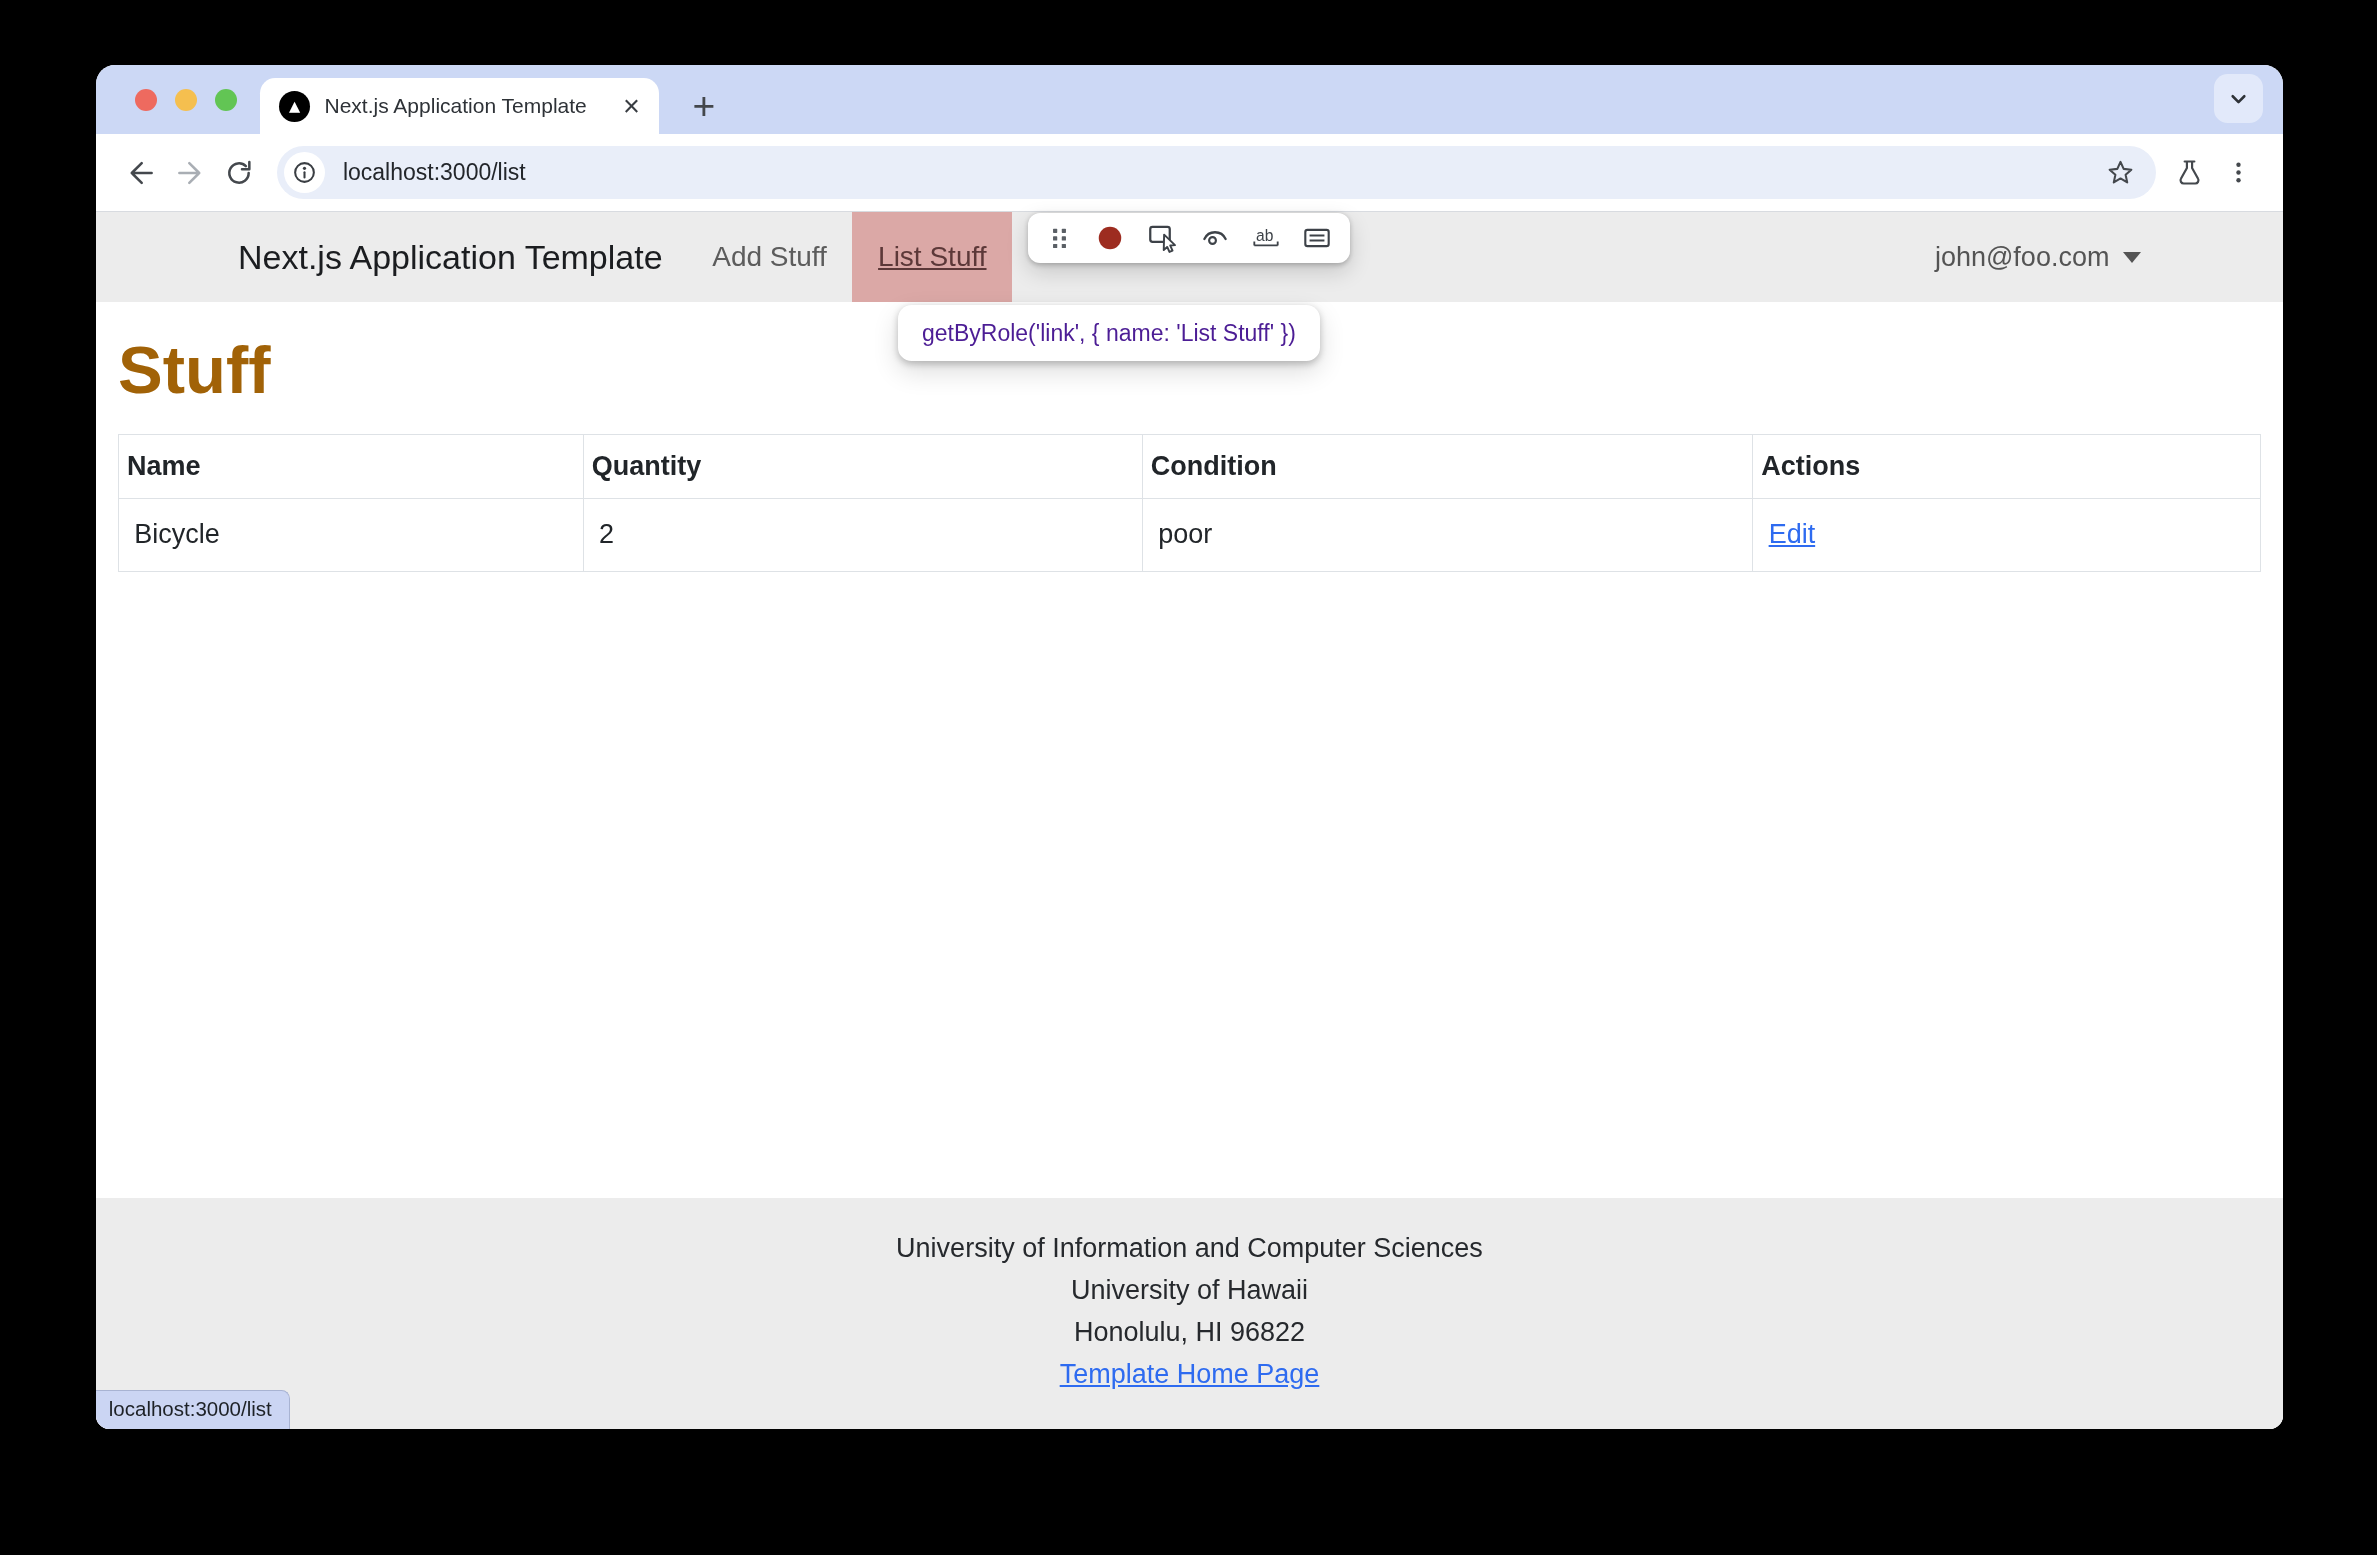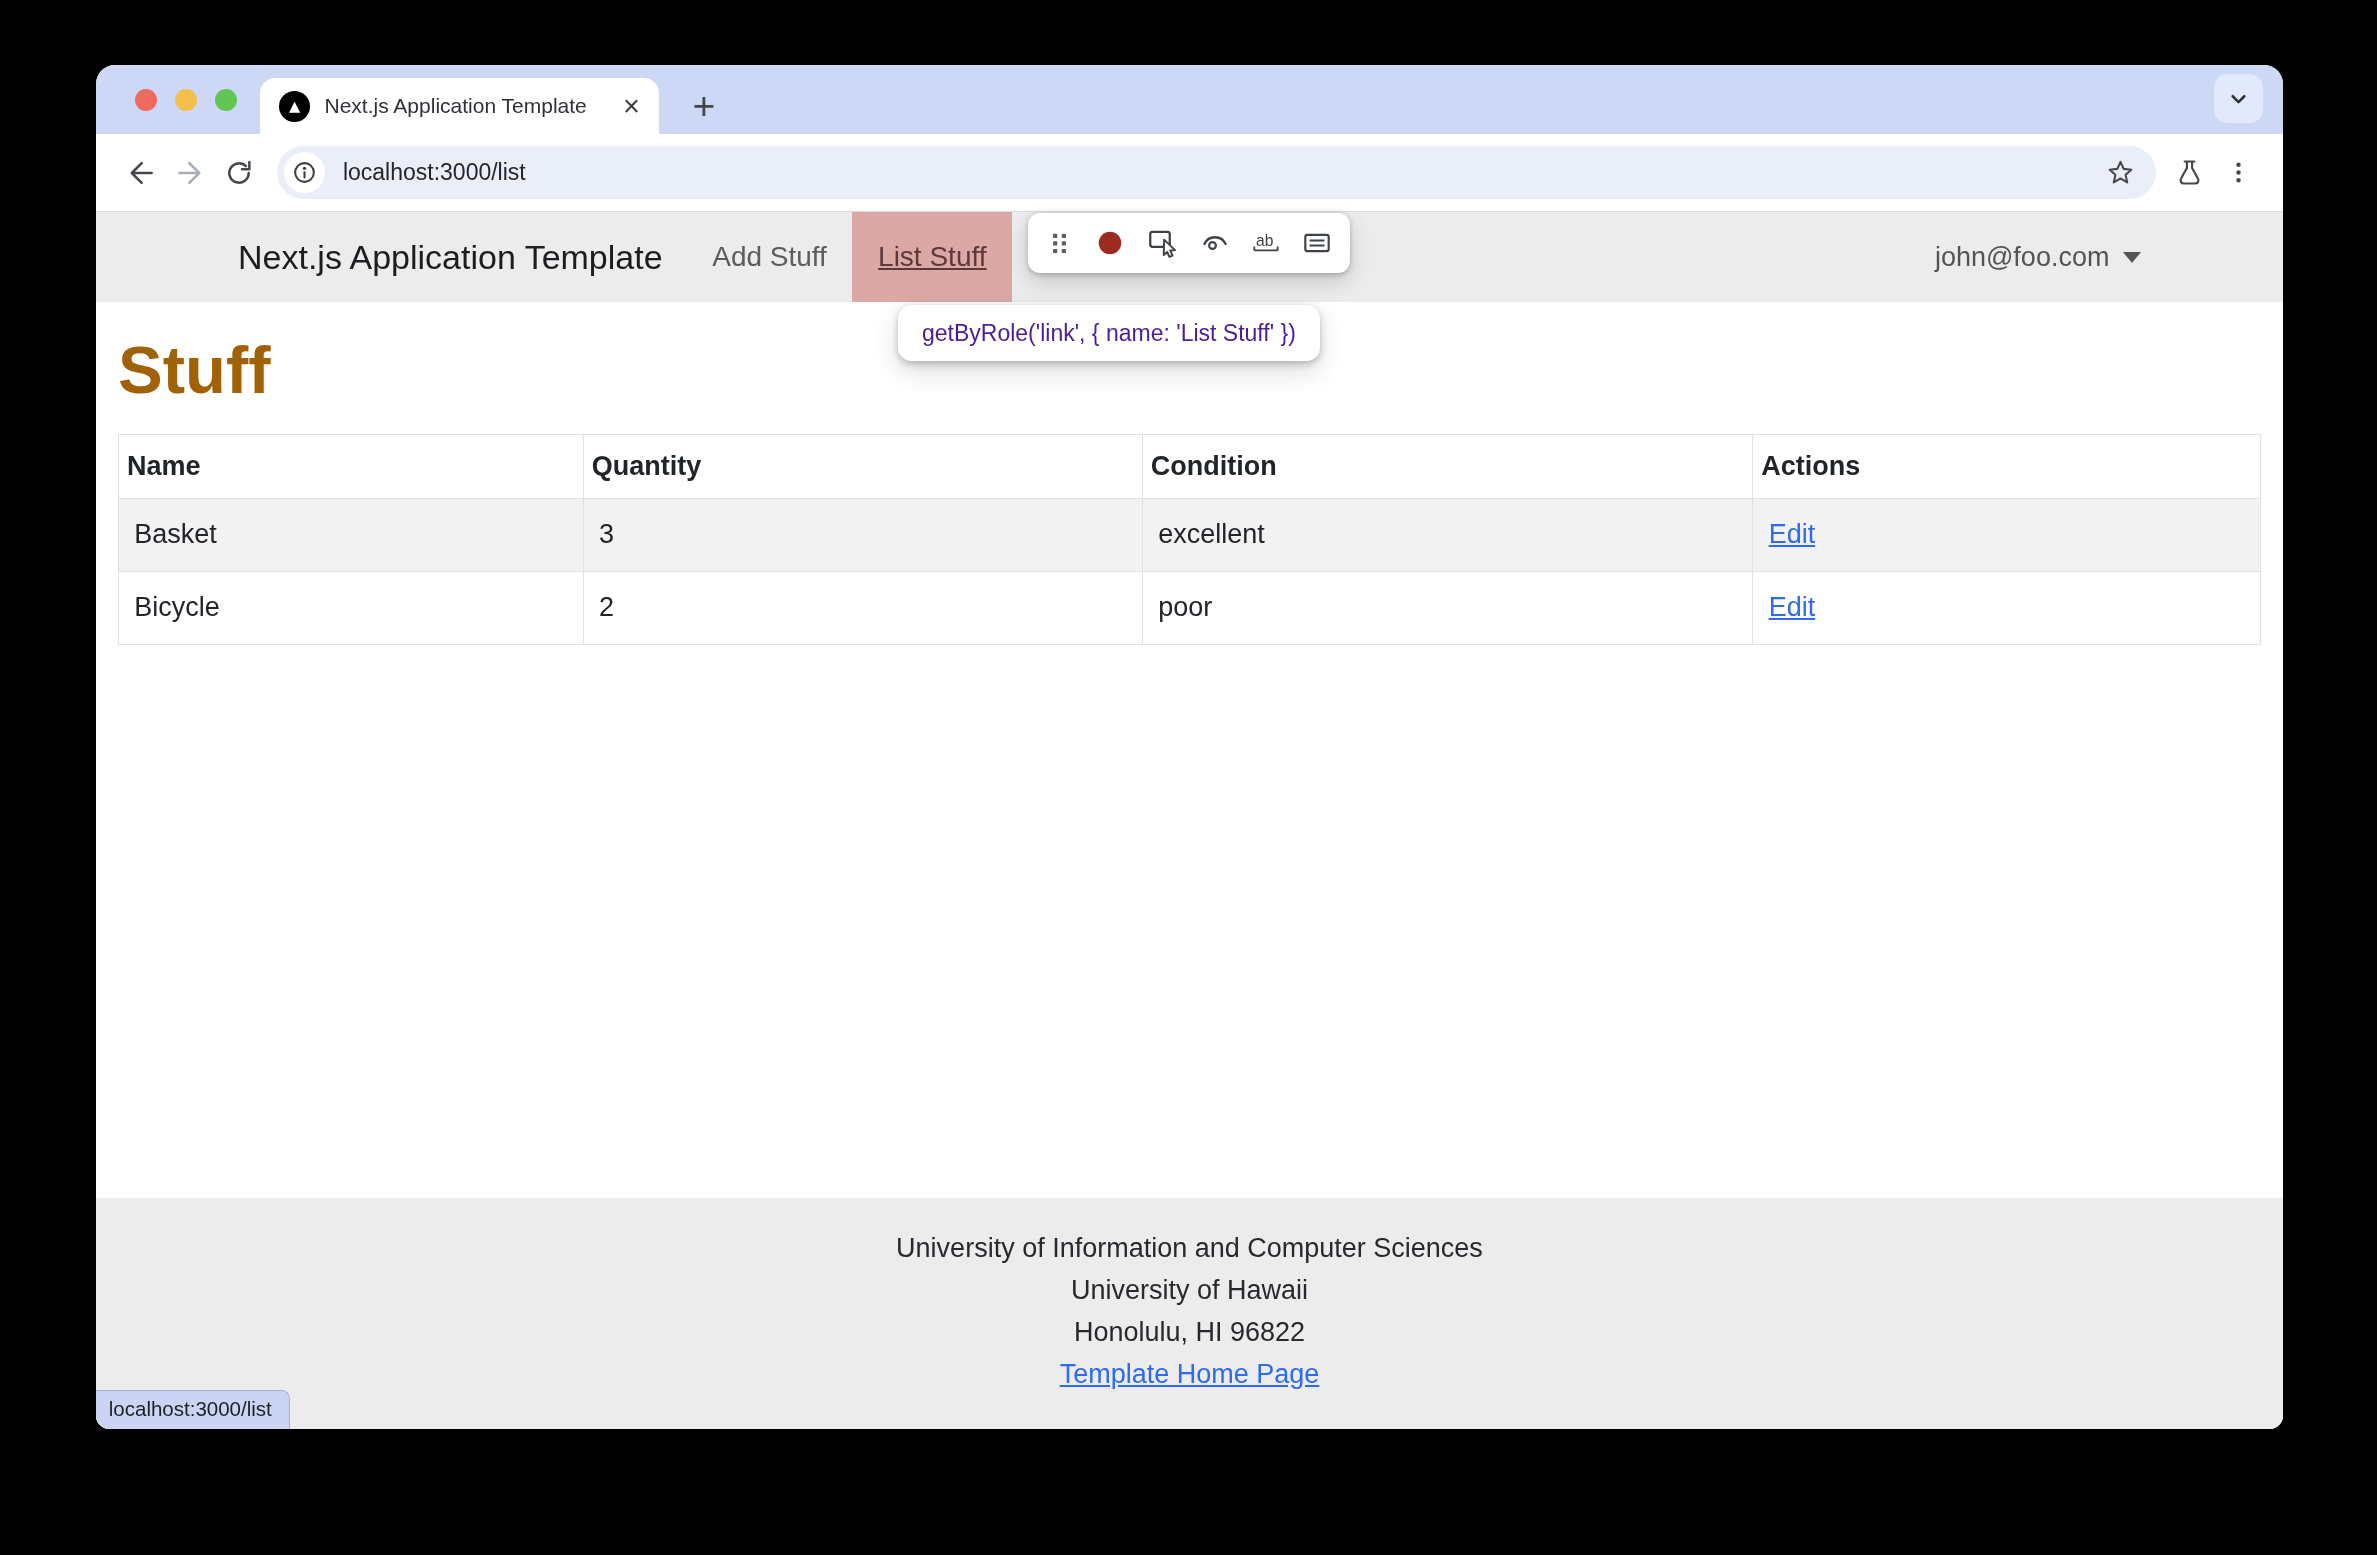--- a/index.html
+++ b/index.html
@@ -108,21 +108,21 @@
   }
   .caret-down {
     width:0; height:0;
     border-left:9.4px solid transparent; border-right:9.4px solid transparent;
     border-top:11px solid #545454;
   }
 
   
   .pw-toolbar {
     position:absolute; left:932px; top:148px;
-    width:322px; height:60px;
+    width:322px; height:50px;
     background:#fff; border-radius:12px;
     box-shadow:0 1.7px 5.1px rgba(0,0,0,.22), 0 8.5px 22px rgba(0,0,0,.16);
     display:flex; align-items:center; justify-content:space-between;
     padding:0 16px; z-index:6;
     color:#3d4248;
   }
   .pw-btn { display:flex; align-items:center; justify-content:center; }
   .pw-tooltip {
     position:absolute; left:802px; top:240px;
     background:#fff; border-radius:13.6px;
@@ -274,28 +274,20 @@
         </colgroup>
         <thead>
           <tr>
             <th>Name</th>
             <th>Quantity</th>
             <th>Condition</th>
             <th>Actions</th>
           </tr>
         </thead>
         <tbody>
-          <tr class="striped">
-            <td>Basket</td>
-            <td>3</td>
-            <td>excellent</td>
-            <td>
-              <a class="edit-link" href="#">Edit</a>
-            </td>
-          </tr>
           <tr>
             <td>Bicycle</td>
             <td>2</td>
             <td>poor</td>
             <td>
               <a class="edit-link" href="#">Edit</a>
             </td>
           </tr>
         </tbody>
       </table>

